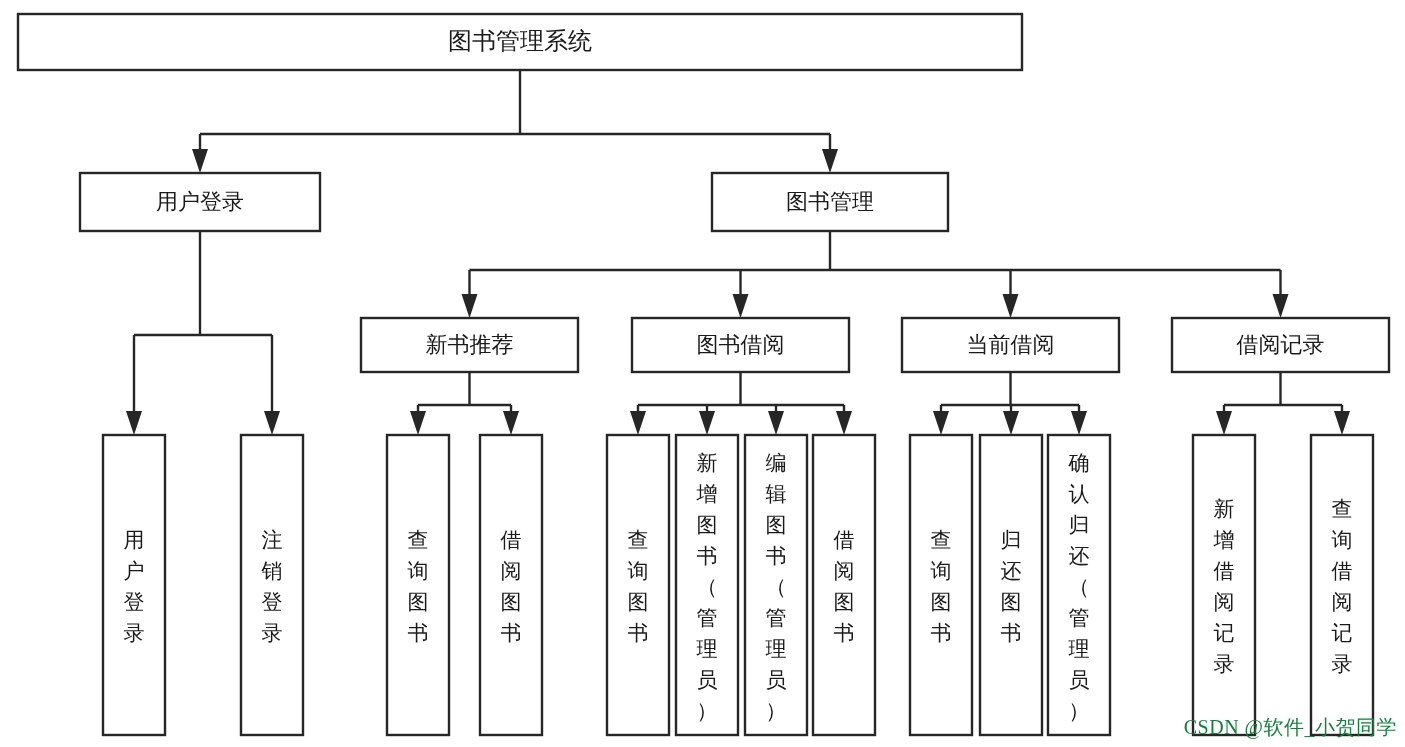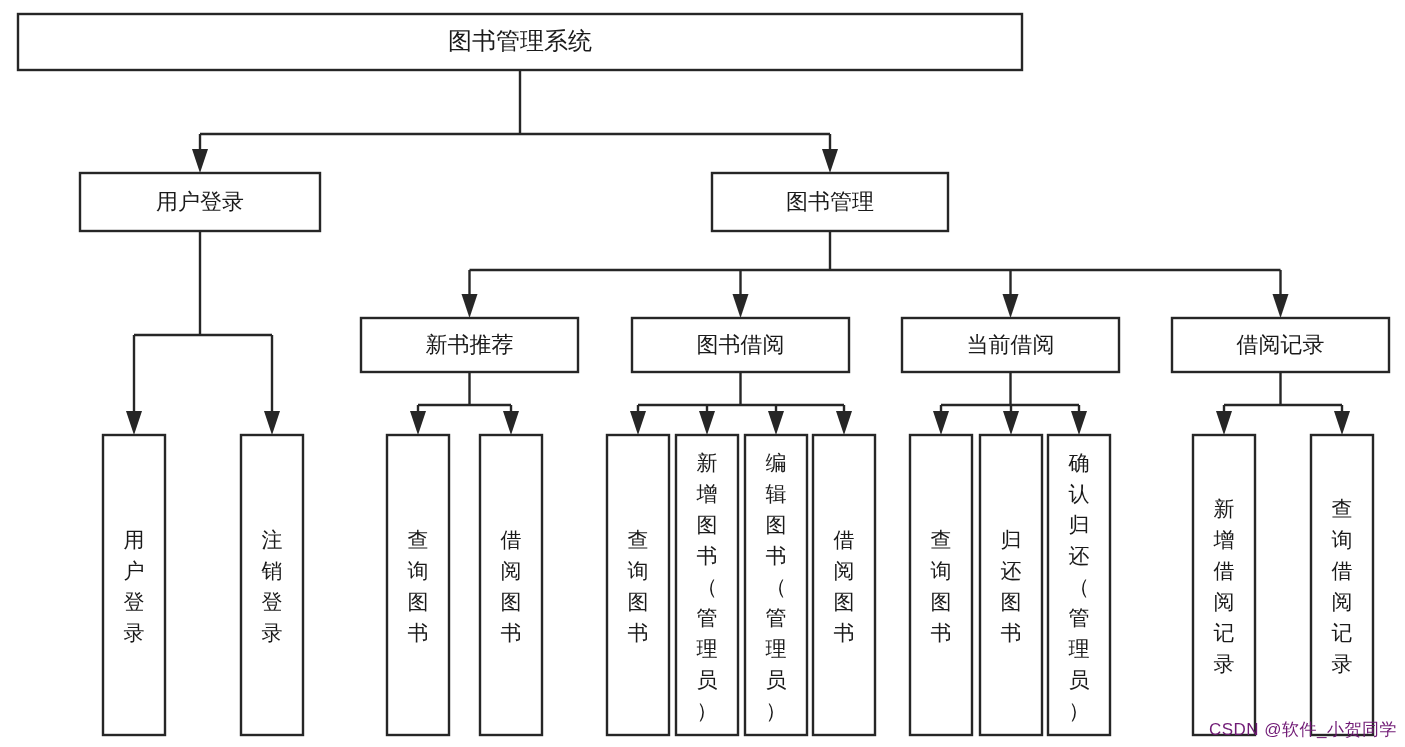--- a/index.html
+++ b/index.html
@@ -55,23 +55,23 @@
     stroke-linecap: butt;
   }
   .arrow-head {
     fill: #262626;
     stroke: none;
   }
   .watermark {
     position: absolute;
     right: 8px;
     bottom: 6px;
-    font-family: Liberation Sans, sans-serif;
-    font-size: 17px;
-    color: #701a75;
+    font-family: Liberation Serif, serif;
+    font-size: 20px;
+    color: #15803d;
     letter-spacing: 0.5px;
     white-space: nowrap;
     user-select: none;
   }
 </style>
 </head>
 <body>
 
 <div id="diagram-root">
 

